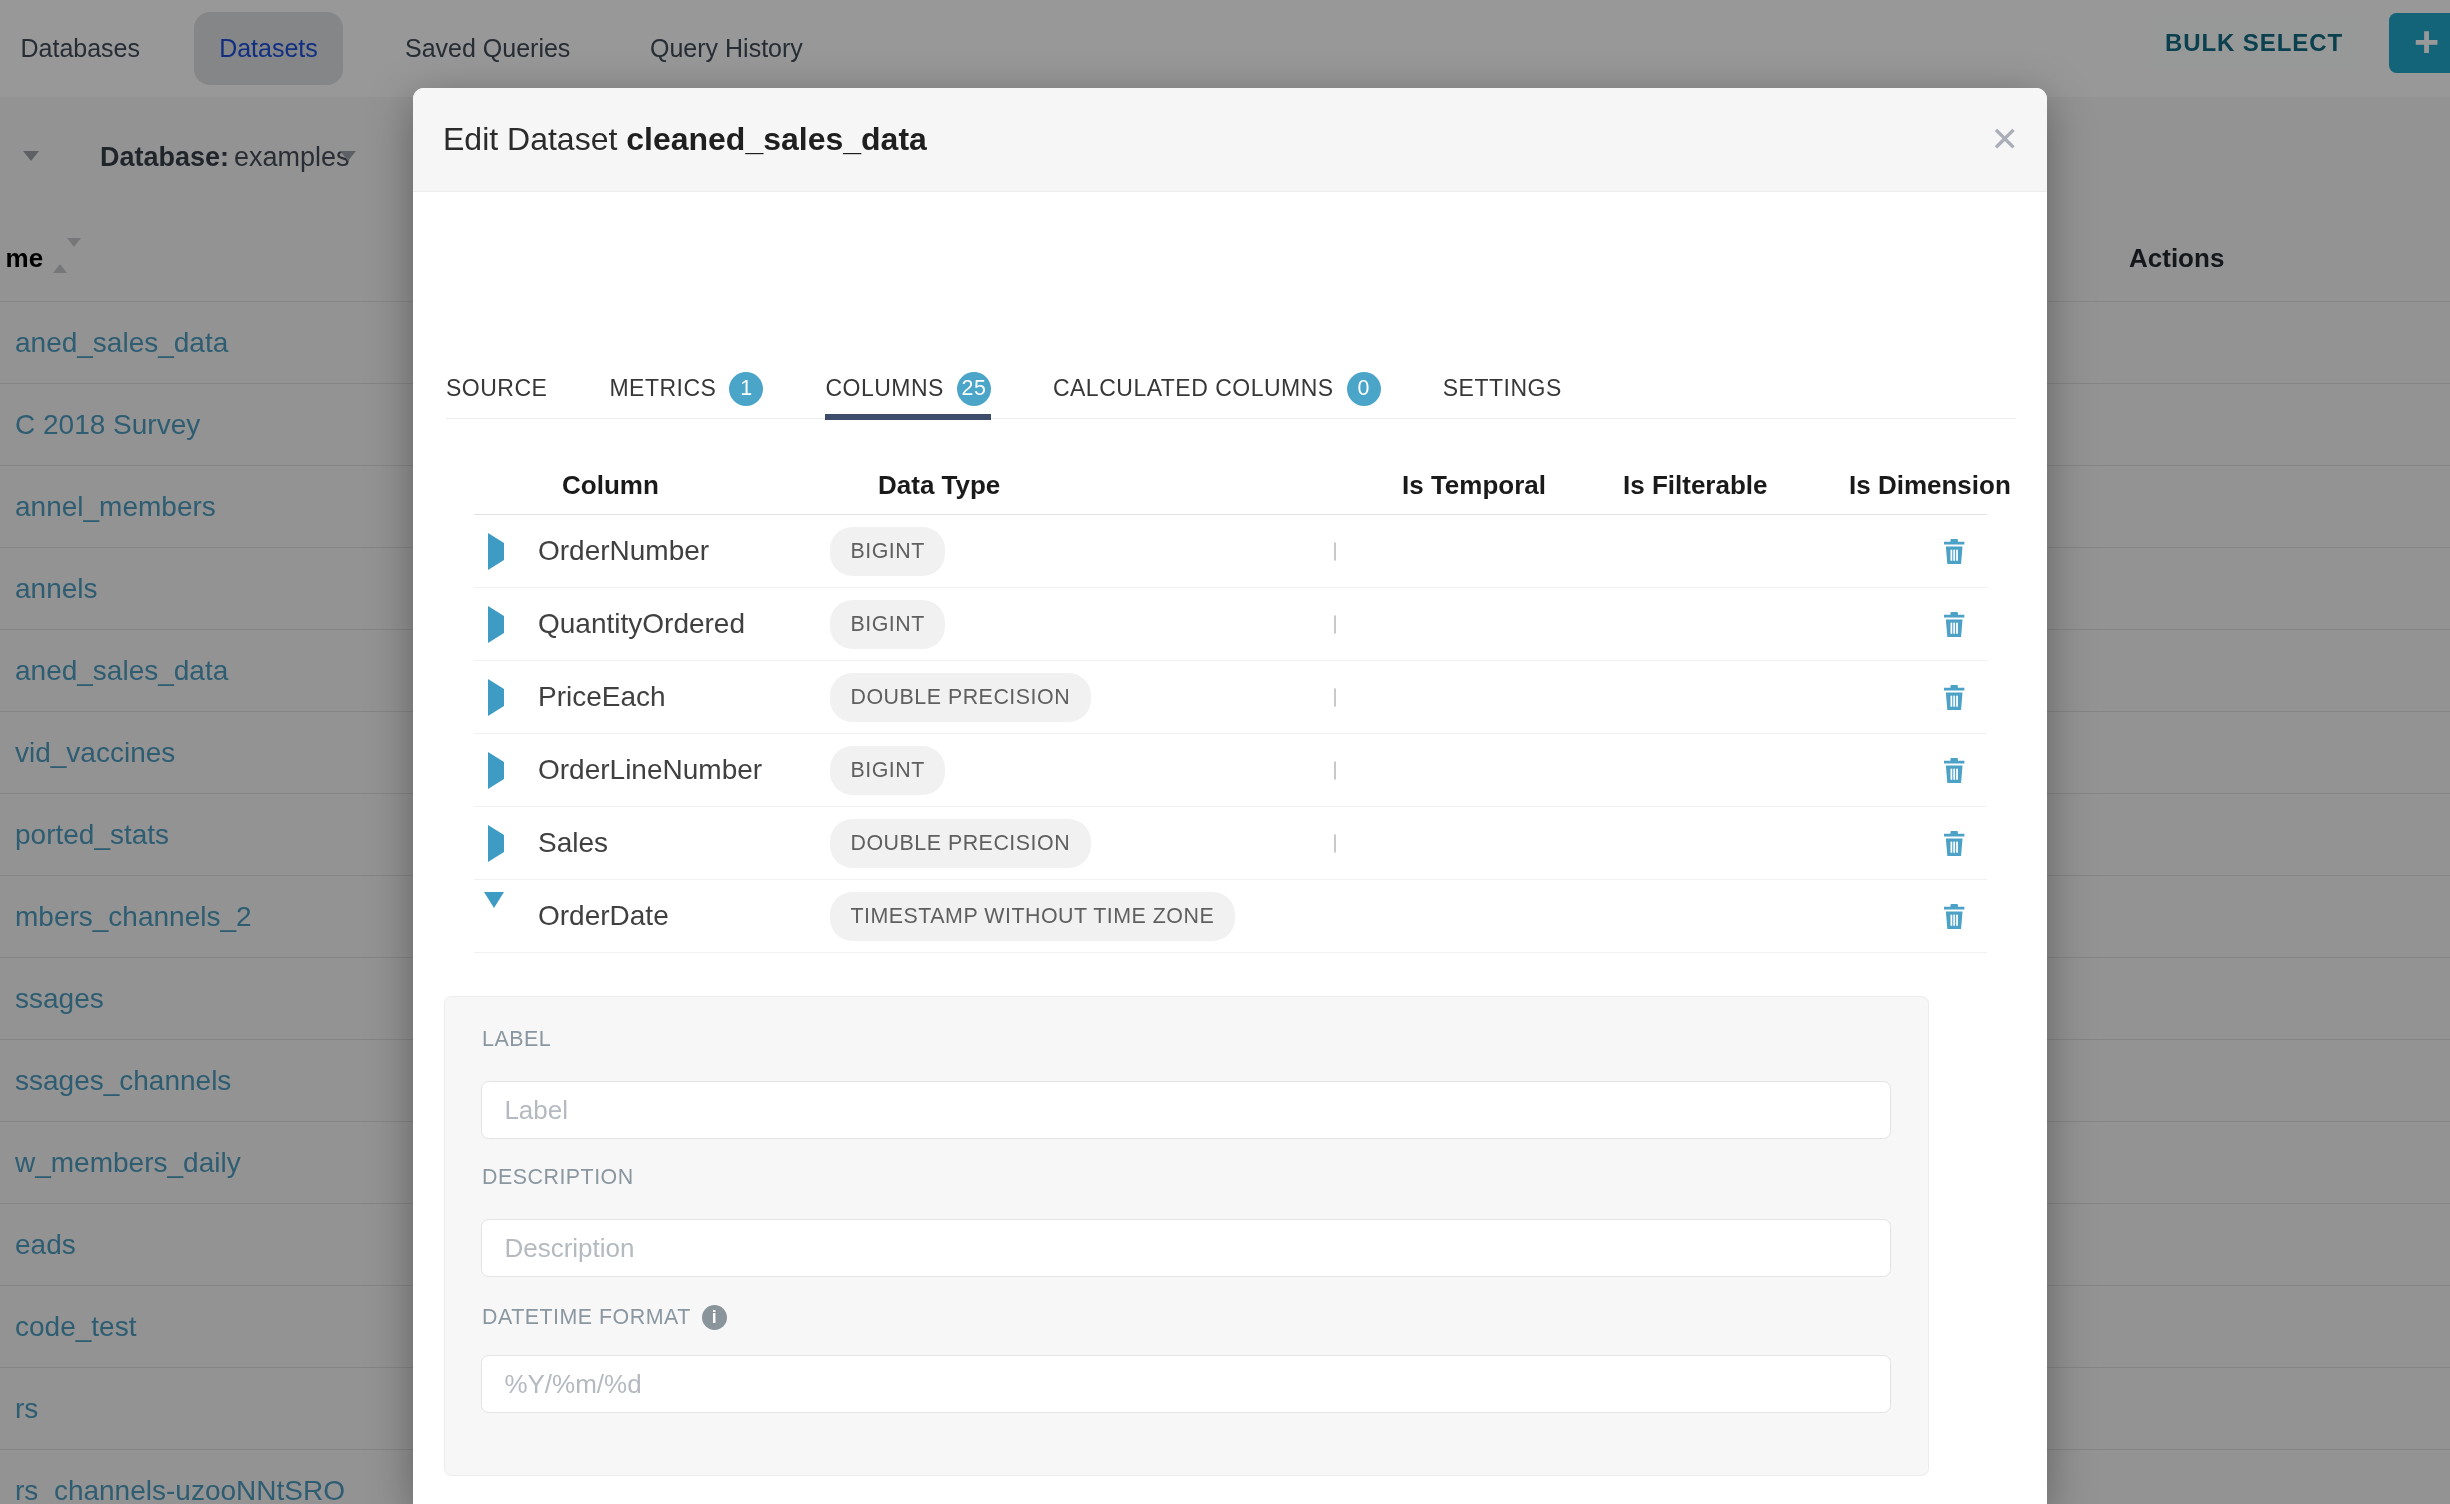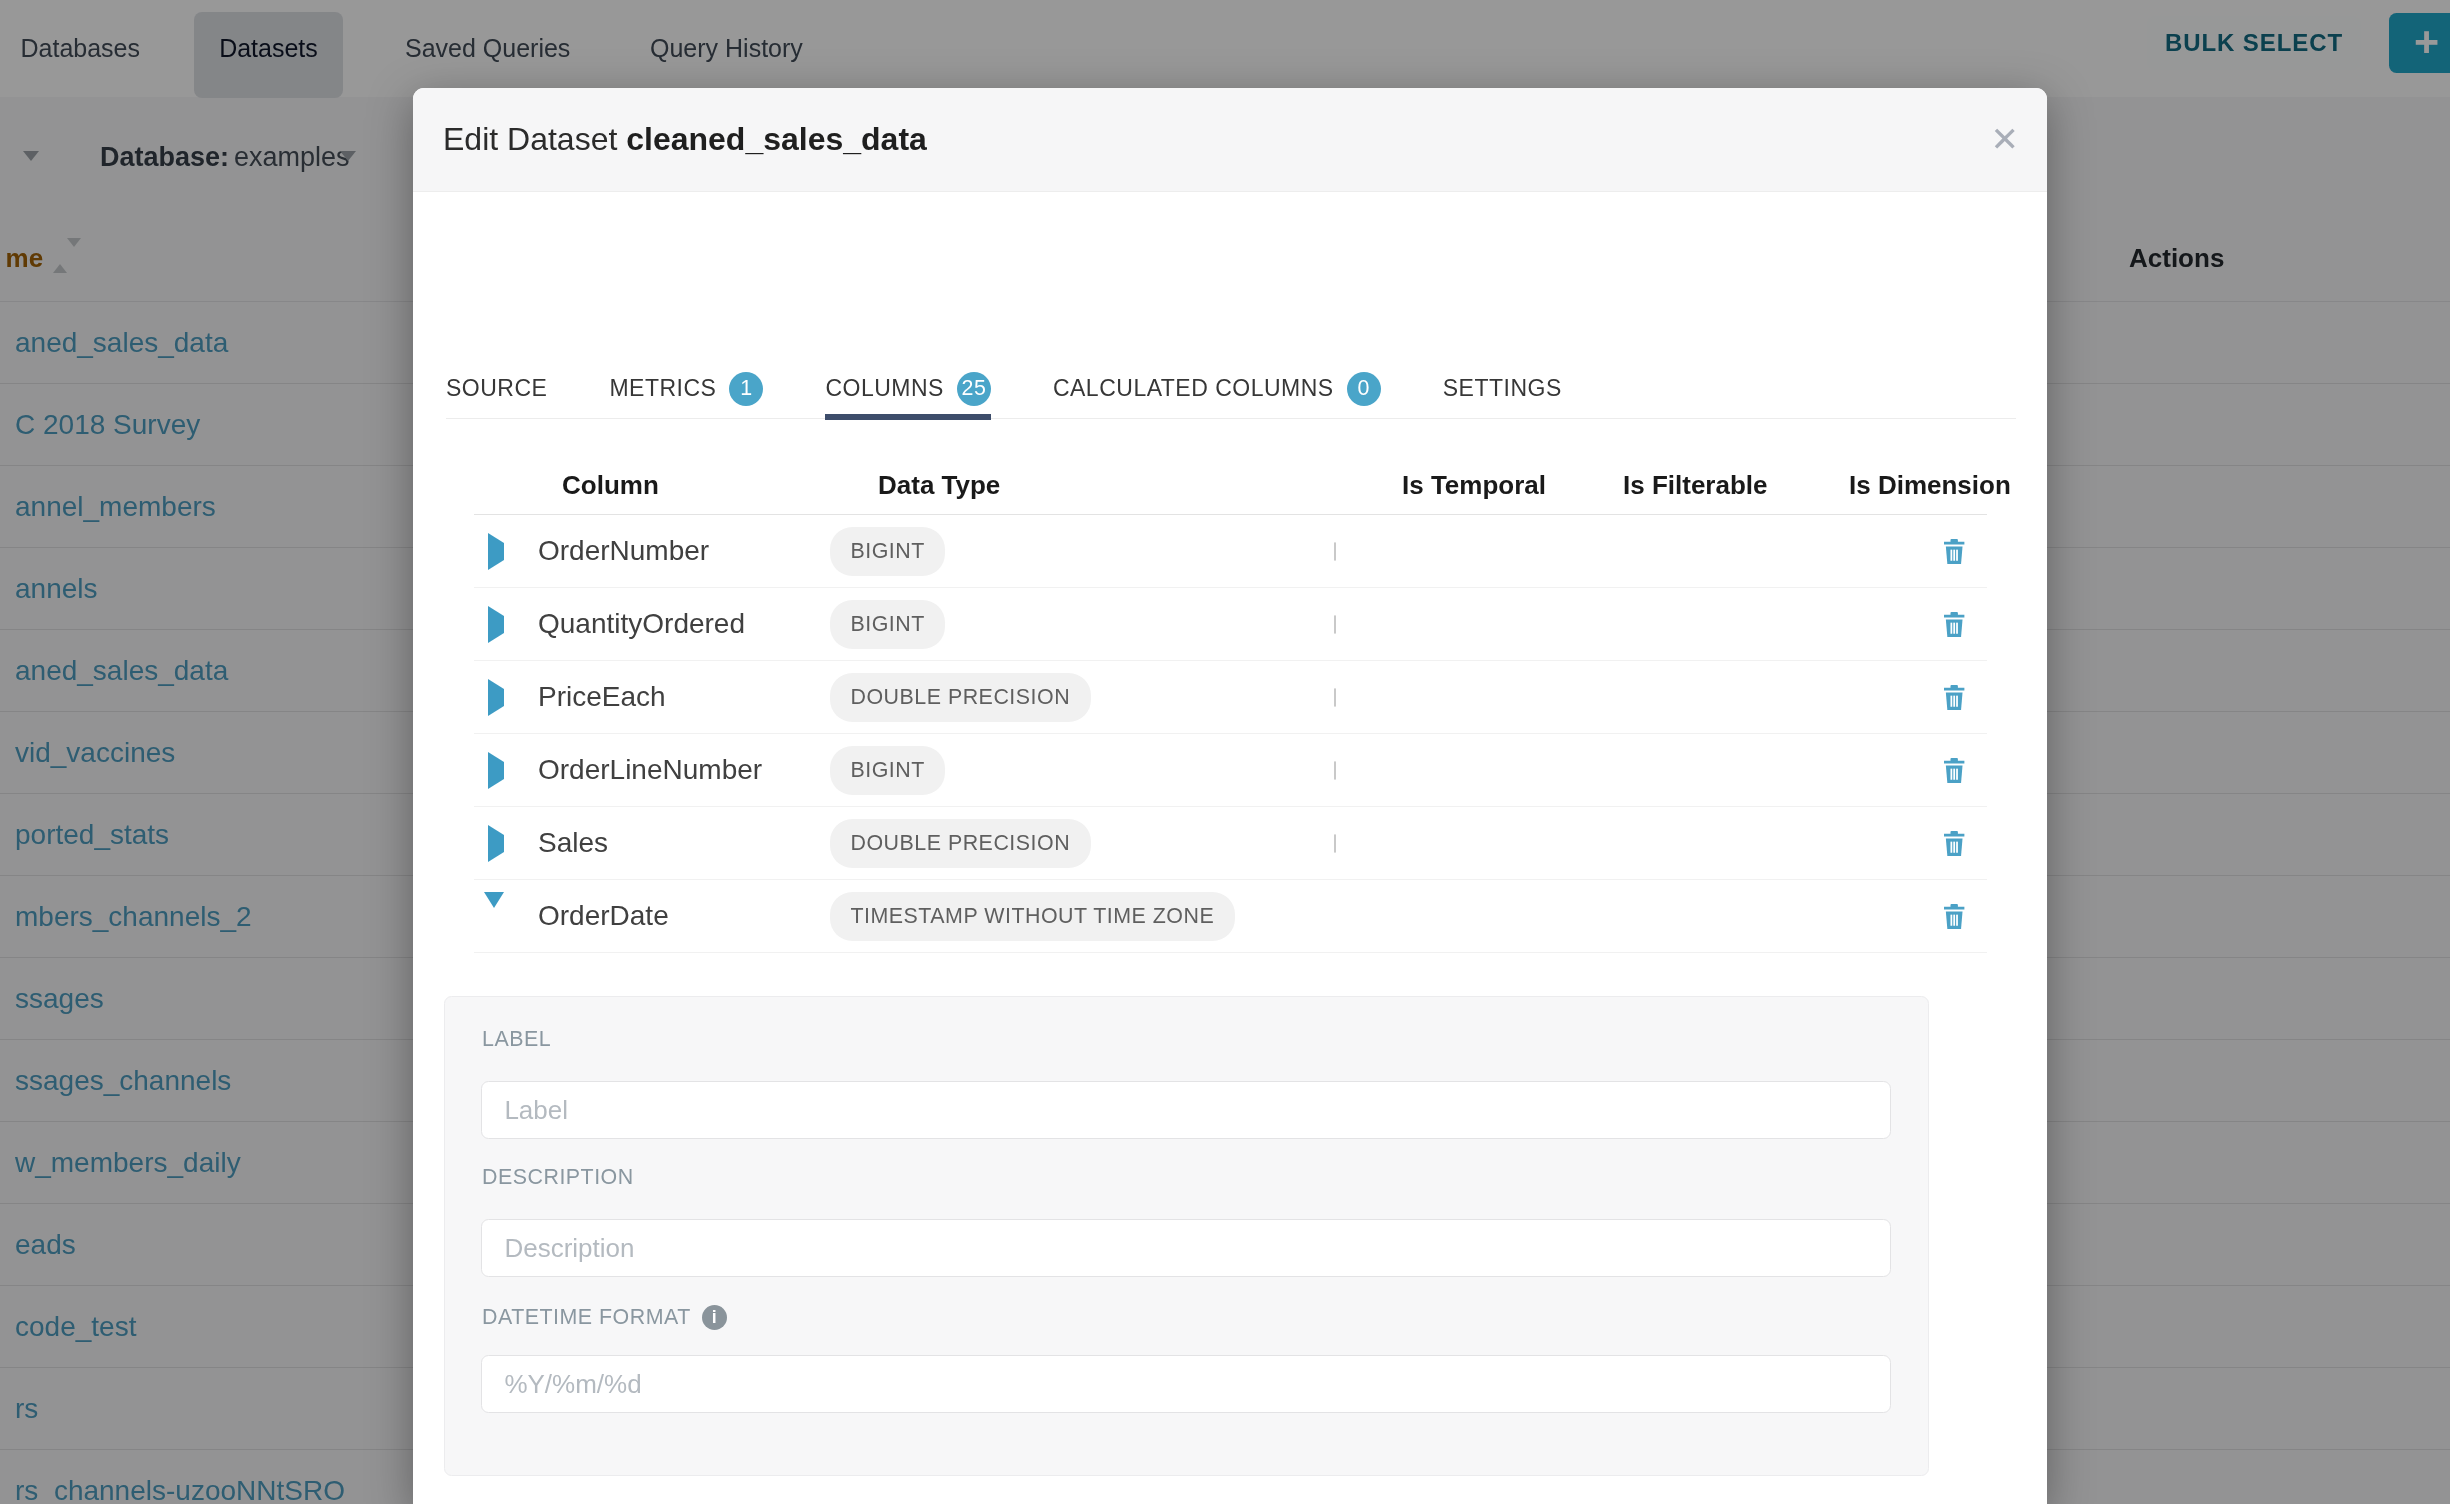--- a/index.html
+++ b/index.html
@@ -2,35 +2,35 @@
 <html style="font-size:15px"><head>
 <meta charset="utf-8">
 <style>
   html,body{margin:0;padding:0;}
   #screen{position:relative;width:2450px;height:1505px;overflow:hidden;background:#f5f6f7;
           font-family:"Liberation Sans",sans-serif;-webkit-font-smoothing:antialiased;}
 
   
   .topbar{position:absolute;left:0;top:0;width:100%;height:97px;background:#fdfdfe;}
   .nav-item{position:absolute;top:0;line-height:97px;font-size:25px;color:#414B57;cursor:pointer;}
-  .nav-pill{position:absolute;left:194px;top:12px;width:149px;height:86px;line-height:73px;
-            text-align:center;background:#dde0e3;border-radius:8px;font-size:25px;color:#0f172a;}
+  .nav-pill{position:absolute;left:194px;top:12px;width:149px;height:73px;line-height:73px;
+            text-align:center;background:#dde0e3;border-radius:16px;font-size:25px;color:#1d4ed8;}
   .bulk-btn{position:absolute;left:2147px;top:16px;width:214px;height:54px;background:#fcfdfe;
             border-radius:7.5px;font-size:24px;font-weight:bold;letter-spacing:0.9px;color:#136B83;
             text-align:center;line-height:54px;}
   .add-btn{position:absolute;left:2389px;top:13px;width:75px;height:60px;background:#20A7C9;
            border-radius:7.5px;color:#fff;font-size:43px;line-height:56px;text-align:center;font-weight:bold;}
   .filter-caret-a{position:absolute;left:23px;top:151px;width:0;height:0;
                   border-left:8.4px solid transparent;border-right:8.4px solid transparent;border-top:10.3px solid #9BA1A7;}
   .filter-label{position:absolute;left:100px;top:131px;height:52px;line-height:52px;font-size:27px;font-weight:bold;color:#363E48;}
   .filter-value{position:absolute;left:234px;top:131px;height:52px;line-height:52px;font-size:27px;color:#454D57;}
   .filter-caret-b{position:absolute;left:340px;top:151px;width:0;height:0;
                   border-left:8.4px solid transparent;border-right:8.4px solid transparent;border-top:10.3px solid #9BA1A7;}
   .bg-header{position:absolute;left:0;top:217px;width:100%;height:85px;border-bottom:1.9px solid #e2e2e4;box-sizing:border-box;}
-  .bg-name-h{position:absolute;left:5.6px;top:0;line-height:83px;font-size:26px;font-weight:bold;color:#a16207;}
+  .bg-name-h{position:absolute;left:5.6px;top:0;line-height:83px;font-size:26px;font-weight:bold;color:#000000;}
   .sort-icon{position:absolute;left:53px;top:30px;}
   .sort-icon .t-up{width:0;height:0;border-left:7.5px solid transparent;border-right:7.5px solid transparent;border-bottom:9.3px solid #c4c7ca;margin-bottom:3.7px;}
   .sort-icon .t-dn{width:0;height:0;border-left:7.5px solid transparent;border-right:7.5px solid transparent;border-top:9.3px solid #c4c7ca;}
   .bg-actions-h{position:absolute;left:2129px;top:0;line-height:83px;font-size:26px;font-weight:bold;color:#24282e;}
   #bg-rows{position:absolute;left:0;top:302px;width:100%;}
   .bg-row{height:82px;border-bottom:1.9px solid #dedee0;box-sizing:border-box;display:flex;align-items:center;}
   .bg-link{color:#4E9BBE;font-size:28px;padding-left:15px;white-space:nowrap;}
 
   
   #mask{position:absolute;left:0;top:0;right:0;bottom:0;background:rgba(0,0,0,0.40);}

